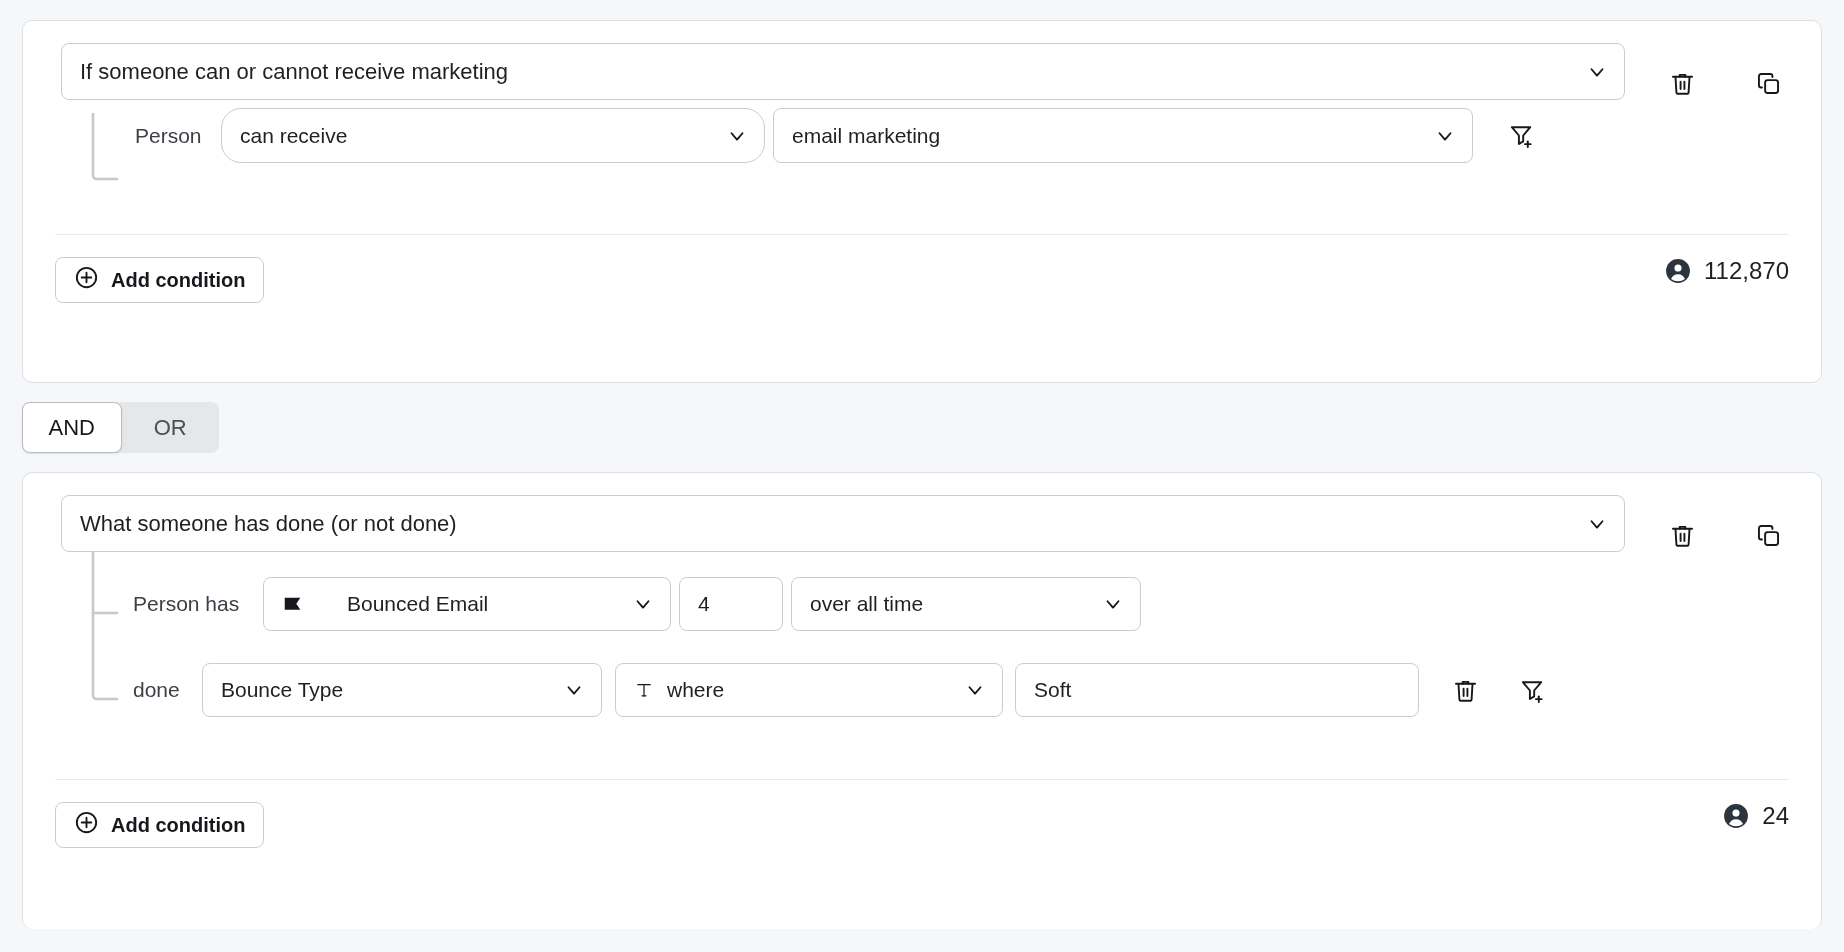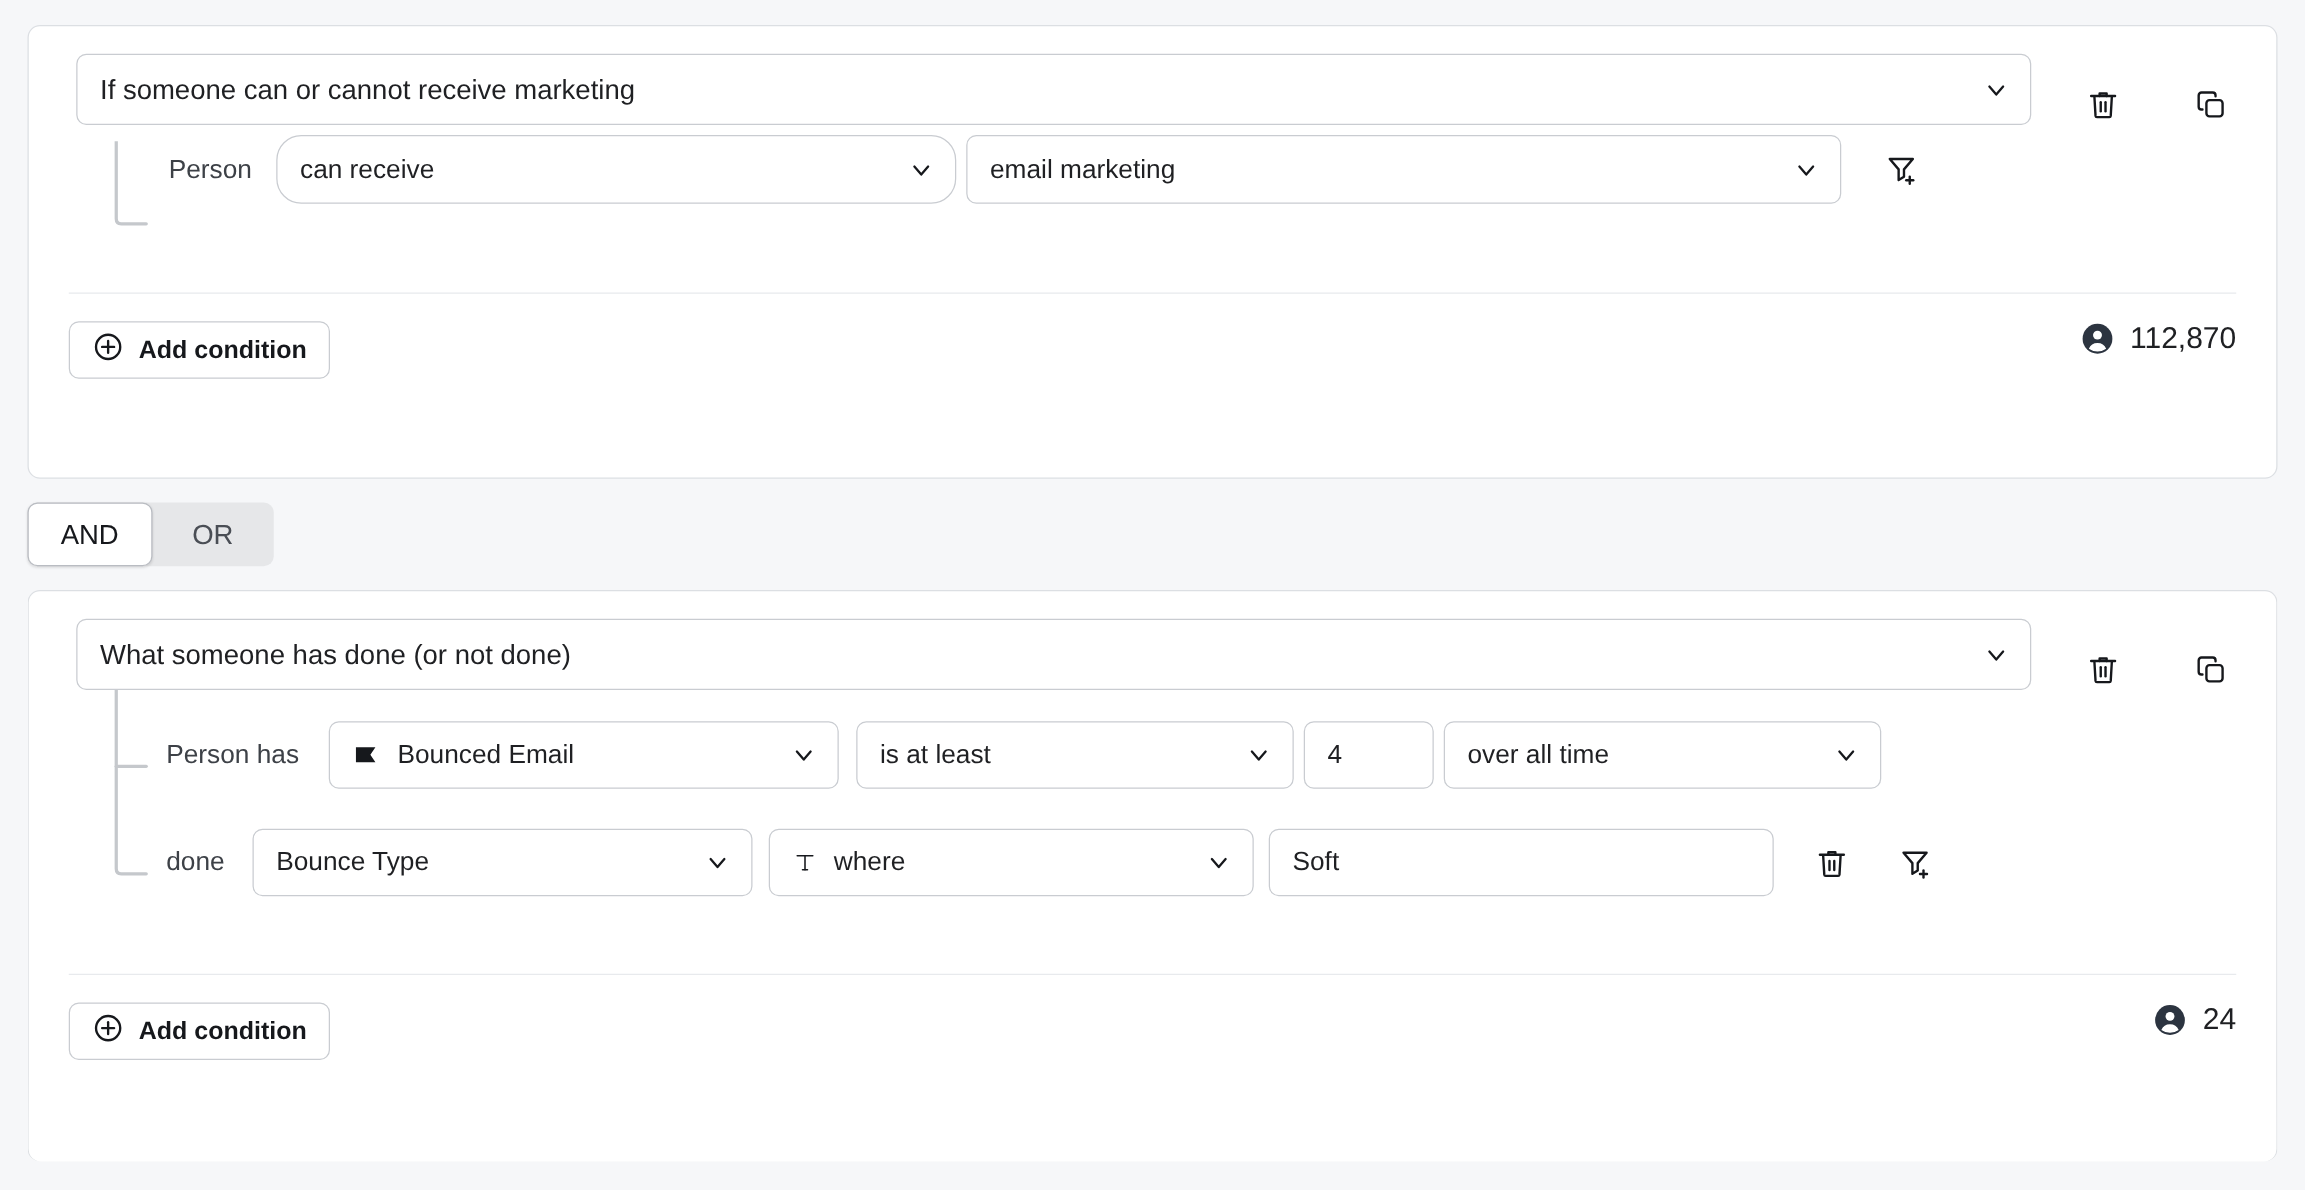--- a/index.html
+++ b/index.html
@@ -273,42 +273,34 @@
     <div class="tree" style="left:68px; top:79px;">
       <svg width="46" height="160" viewBox="0 0 46 160" fill="none" stroke="#c5c8cc" stroke-width="2.6" stroke-linecap="round">
         <path d="M2 0 L2 143 Q2 147 6 147 L26 147"></path>
         <path d="M2 61 L26 61"></path>
       </svg>
     </div>
 
     <div class="row" style="padding:25px 32px 0 110px; gap:0;">
       <span class="lbl" style="width:122px;">Person has</span>
 
-      <div class="select sm" style="width:408px; margin-left:8px; padding-left:18px;">
+      <div class="select sm" style="width:408px; margin-left:8px; padding-left:18px;gap:29px;">
         <span class="flag-icon" style="margin-right:14px;">
           <svg width="22" height="22" viewBox="0 0 24 24">
               <path d="M3 5.2h17l-4.4 6.6 4.4 6.6H3z" fill="#16181c"></path>
             </svg>
         </span>
         <span>Bounced Email</span>
         <span class="chev">
           <svg width="22" height="22" viewBox="0 0 24 24" fill="none" stroke="#16181c" stroke-width="2" stroke-linecap="round" stroke-linejoin="round">
               <polyline points="6 9 12 16 18 9"></polyline>
             </svg>
         </span>
       </div>
 
-      <div class="select sm" style="width:350px; margin-left:14px;">
-        <span>is at least</span>
-        <span class="chev">
-          <svg width="22" height="22" viewBox="0 0 24 24" fill="none" stroke="#16181c" stroke-width="2" stroke-linecap="round" stroke-linejoin="round">
-              <polyline points="6 9 12 16 18 9"></polyline>
-            </svg>
-        </span>
-      </div>
 
       <div class="input" style="width:104px; margin-left:8px; height:54px;">
         <span>4</span>
       </div>
 
       <div class="select sm" style="width:350px; margin-left:8px;">
         <span>over all time</span>
         <span class="chev">
           <svg width="22" height="22" viewBox="0 0 24 24" fill="none" stroke="#16181c" stroke-width="2" stroke-linecap="round" stroke-linejoin="round">
               <polyline points="6 9 12 16 18 9"></polyline>

